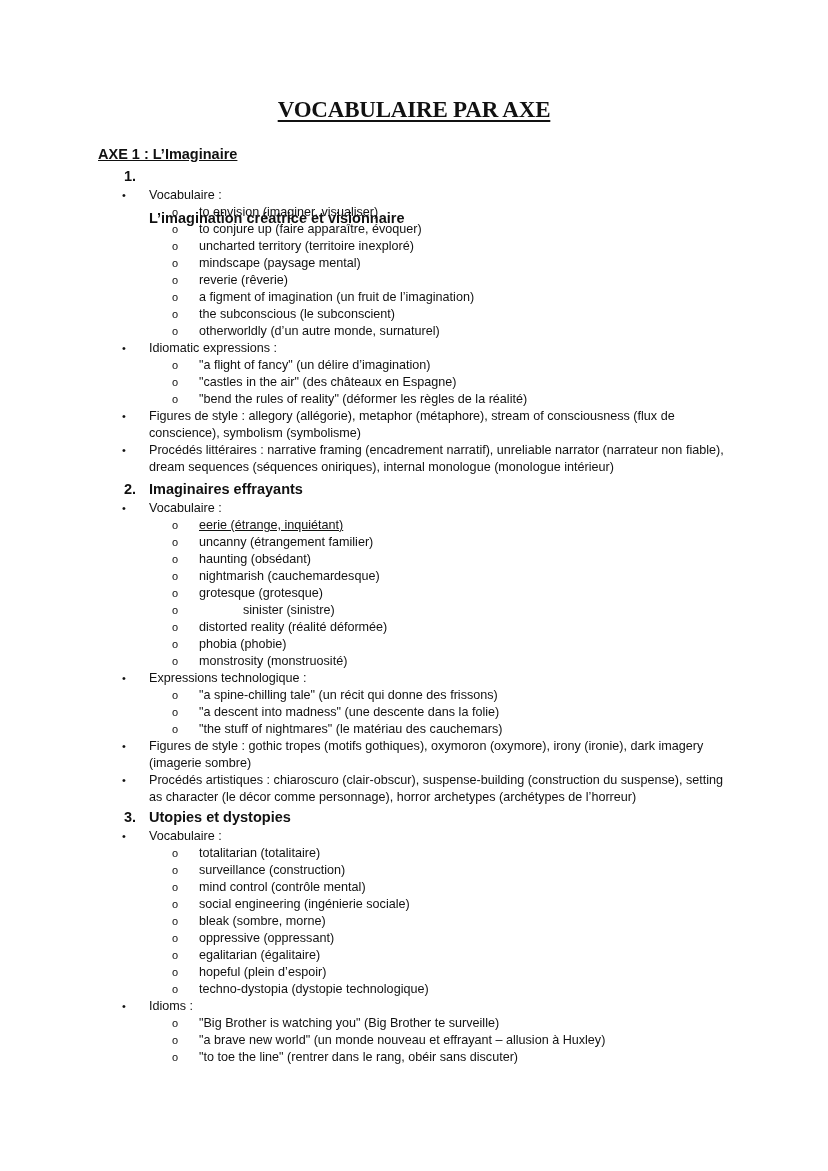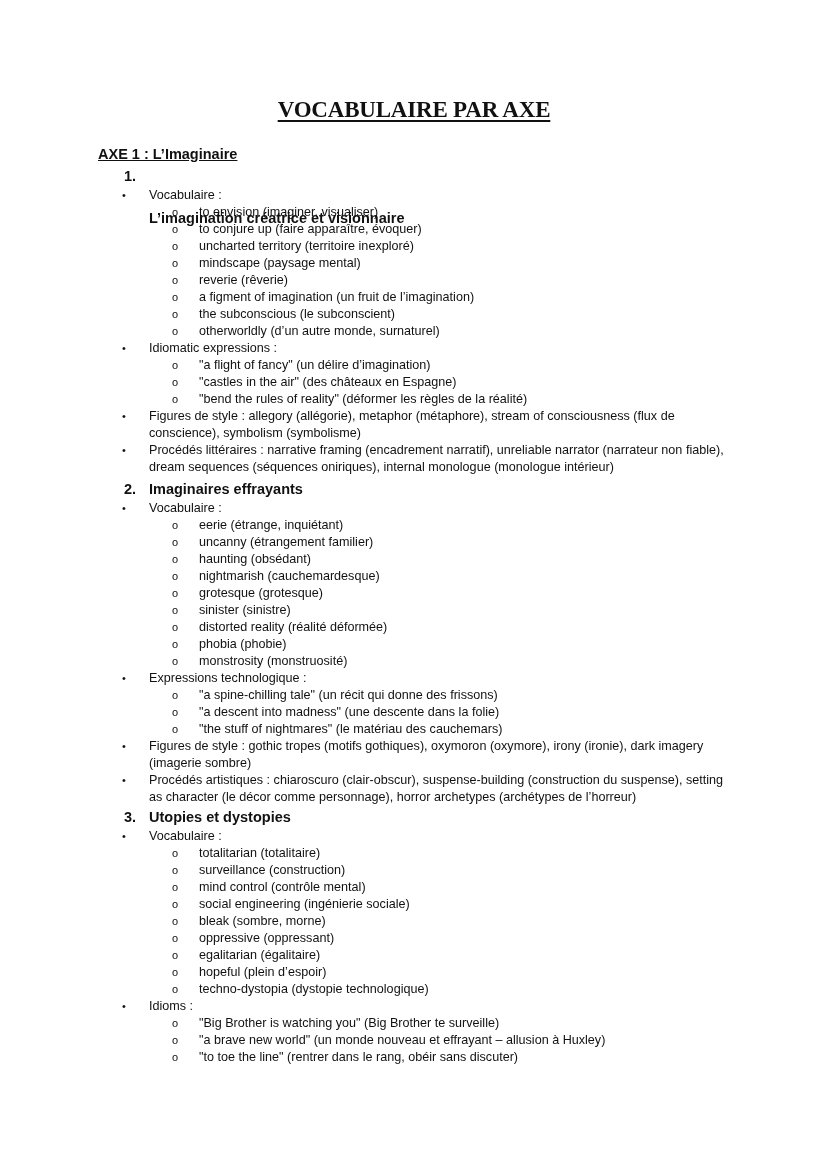--- a/index.html
+++ b/index.html
@@ -59,31 +59,31 @@
       <div class="line c-text" style="top: 391px;">"bend the rules of reality" (déformer les règles de la réalité)</div>
       <div class="line bullet" style="top: 408px;">•</div>
       <div class="para" style="top: 408px;">Figures de style : allegory (allégorie), metaphor (métaphore), stream of consciousness (flux de conscience), symbolism (symbolisme)</div>
       <div class="line bullet" style="top: 442px;">•</div>
       <div class="para" style="top: 442px;">Procédés littéraires : narrative framing (encadrement narratif), unreliable narrator (narrateur non fiable), dream sequences (séquences oniriques), internal monologue (monologue intérieur)</div>
       <div class="line section sec-num" style="top: 479px;">2.</div>
       <div class="line section sec-label" style="top: 479px;">Imaginaires effrayants</div>
       <div class="line bullet" style="top: 500px;">•</div>
       <div class="line b-text" style="top: 500px;">Vocabulaire :</div>
       <div class="line circ" style="top: 517px;">o</div>
-      <div class="line c-text" style="top: 517px;">eerie (étrange, inquiétant)</div>
+      <div class="line c-text" style="top: 517px; text-decoration: underline;">eerie (étrange, inquiétant)</div>
       <div class="line circ" style="top: 534px;">o</div>
       <div class="line c-text" style="top: 534px;">uncanny (étrangement familier)</div>
       <div class="line circ" style="top: 551px;">o</div>
       <div class="line c-text" style="top: 551px;">haunting (obsédant)</div>
       <div class="line circ" style="top: 568px;">o</div>
       <div class="line c-text" style="top: 568px;">nightmarish (cauchemardesque)</div>
       <div class="line circ" style="top: 585px;">o</div>
       <div class="line c-text" style="top: 585px;">grotesque (grotesque)</div>
       <div class="line circ" style="top: 602px;">o</div>
-      <div class="line c-text" style="top: 602px;">sinister (sinistre)</div>
+      <div class="line c-text" style="top: 602px; margin-left: 44px;">sinister (sinistre)</div>
       <div class="line circ" style="top: 619px;">o</div>
       <div class="line c-text" style="top: 619px;">distorted reality (réalité déformée)</div>
       <div class="line circ" style="top: 636px;">o</div>
       <div class="line c-text" style="top: 636px;">phobia (phobie)</div>
       <div class="line circ" style="top: 653px;">o</div>
       <div class="line c-text" style="top: 653px;">monstrosity (monstruosité)</div>
       <div class="line bullet" style="top: 670px;">•</div>
       <div class="line b-text" style="top: 670px;">Expressions technologique :</div>
       <div class="line circ" style="top: 687px;">o</div>
       <div class="line c-text" style="top: 687px;">"a spine-chilling tale" (un récit qui donne des frissons)</div>

